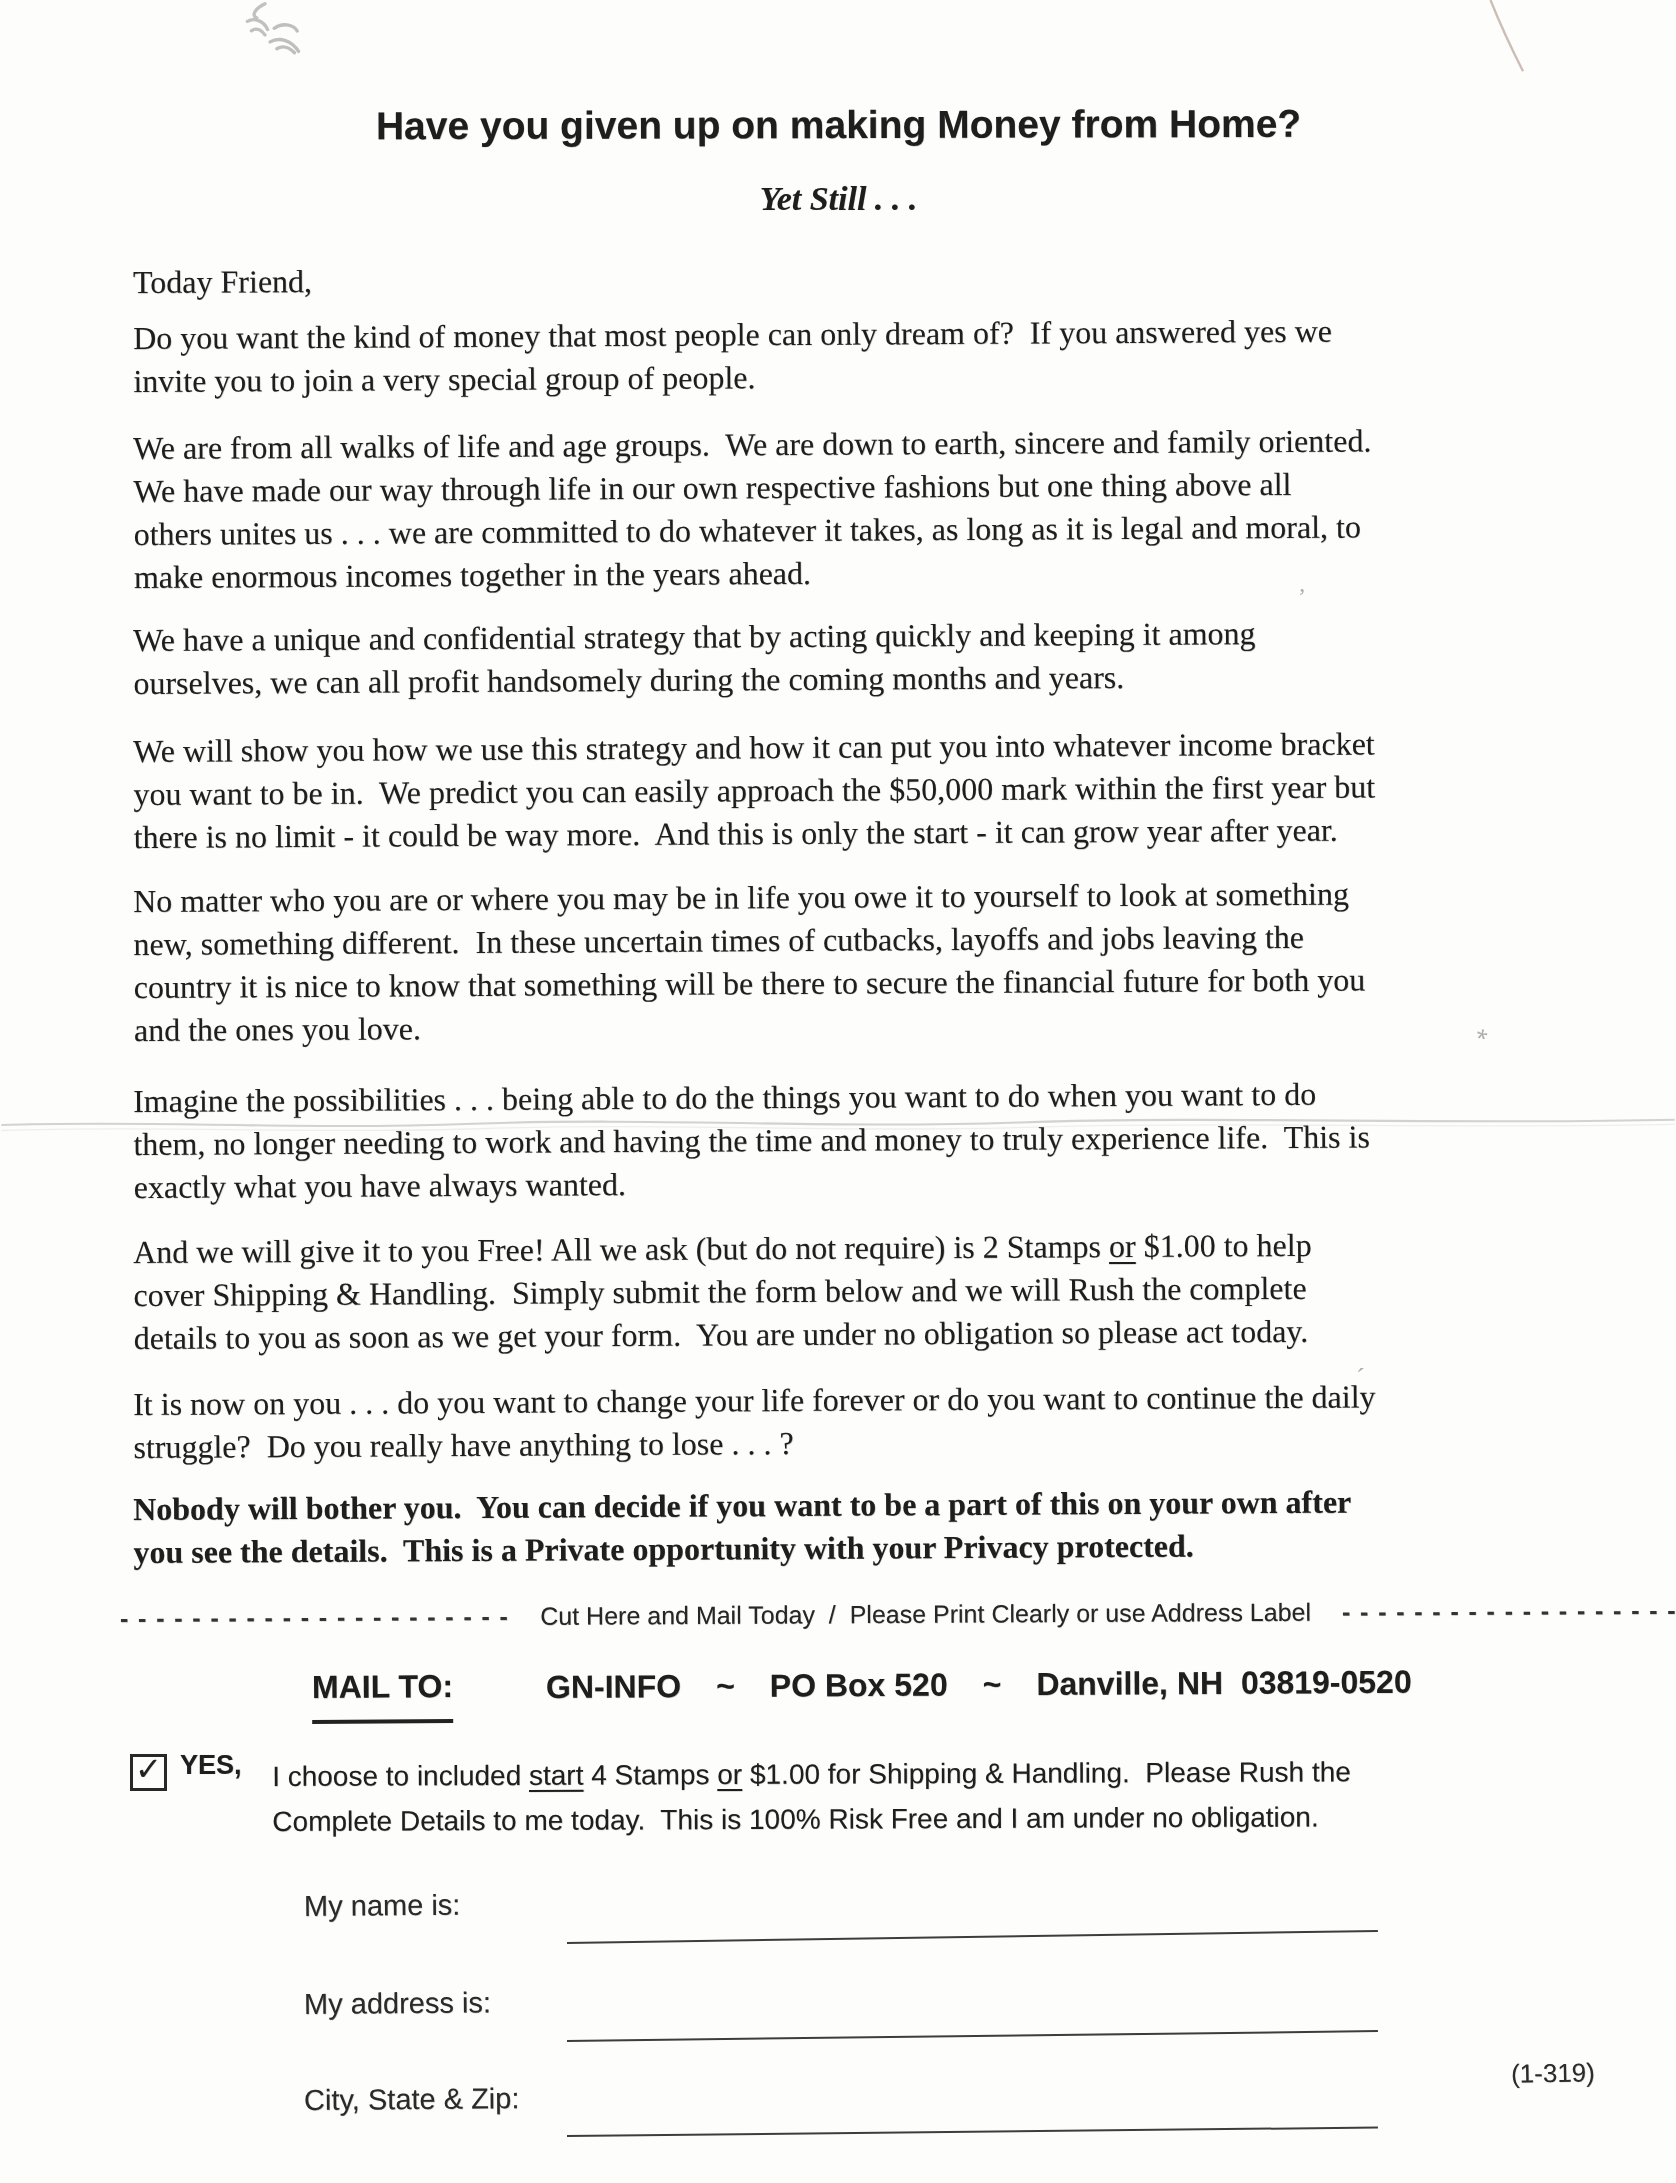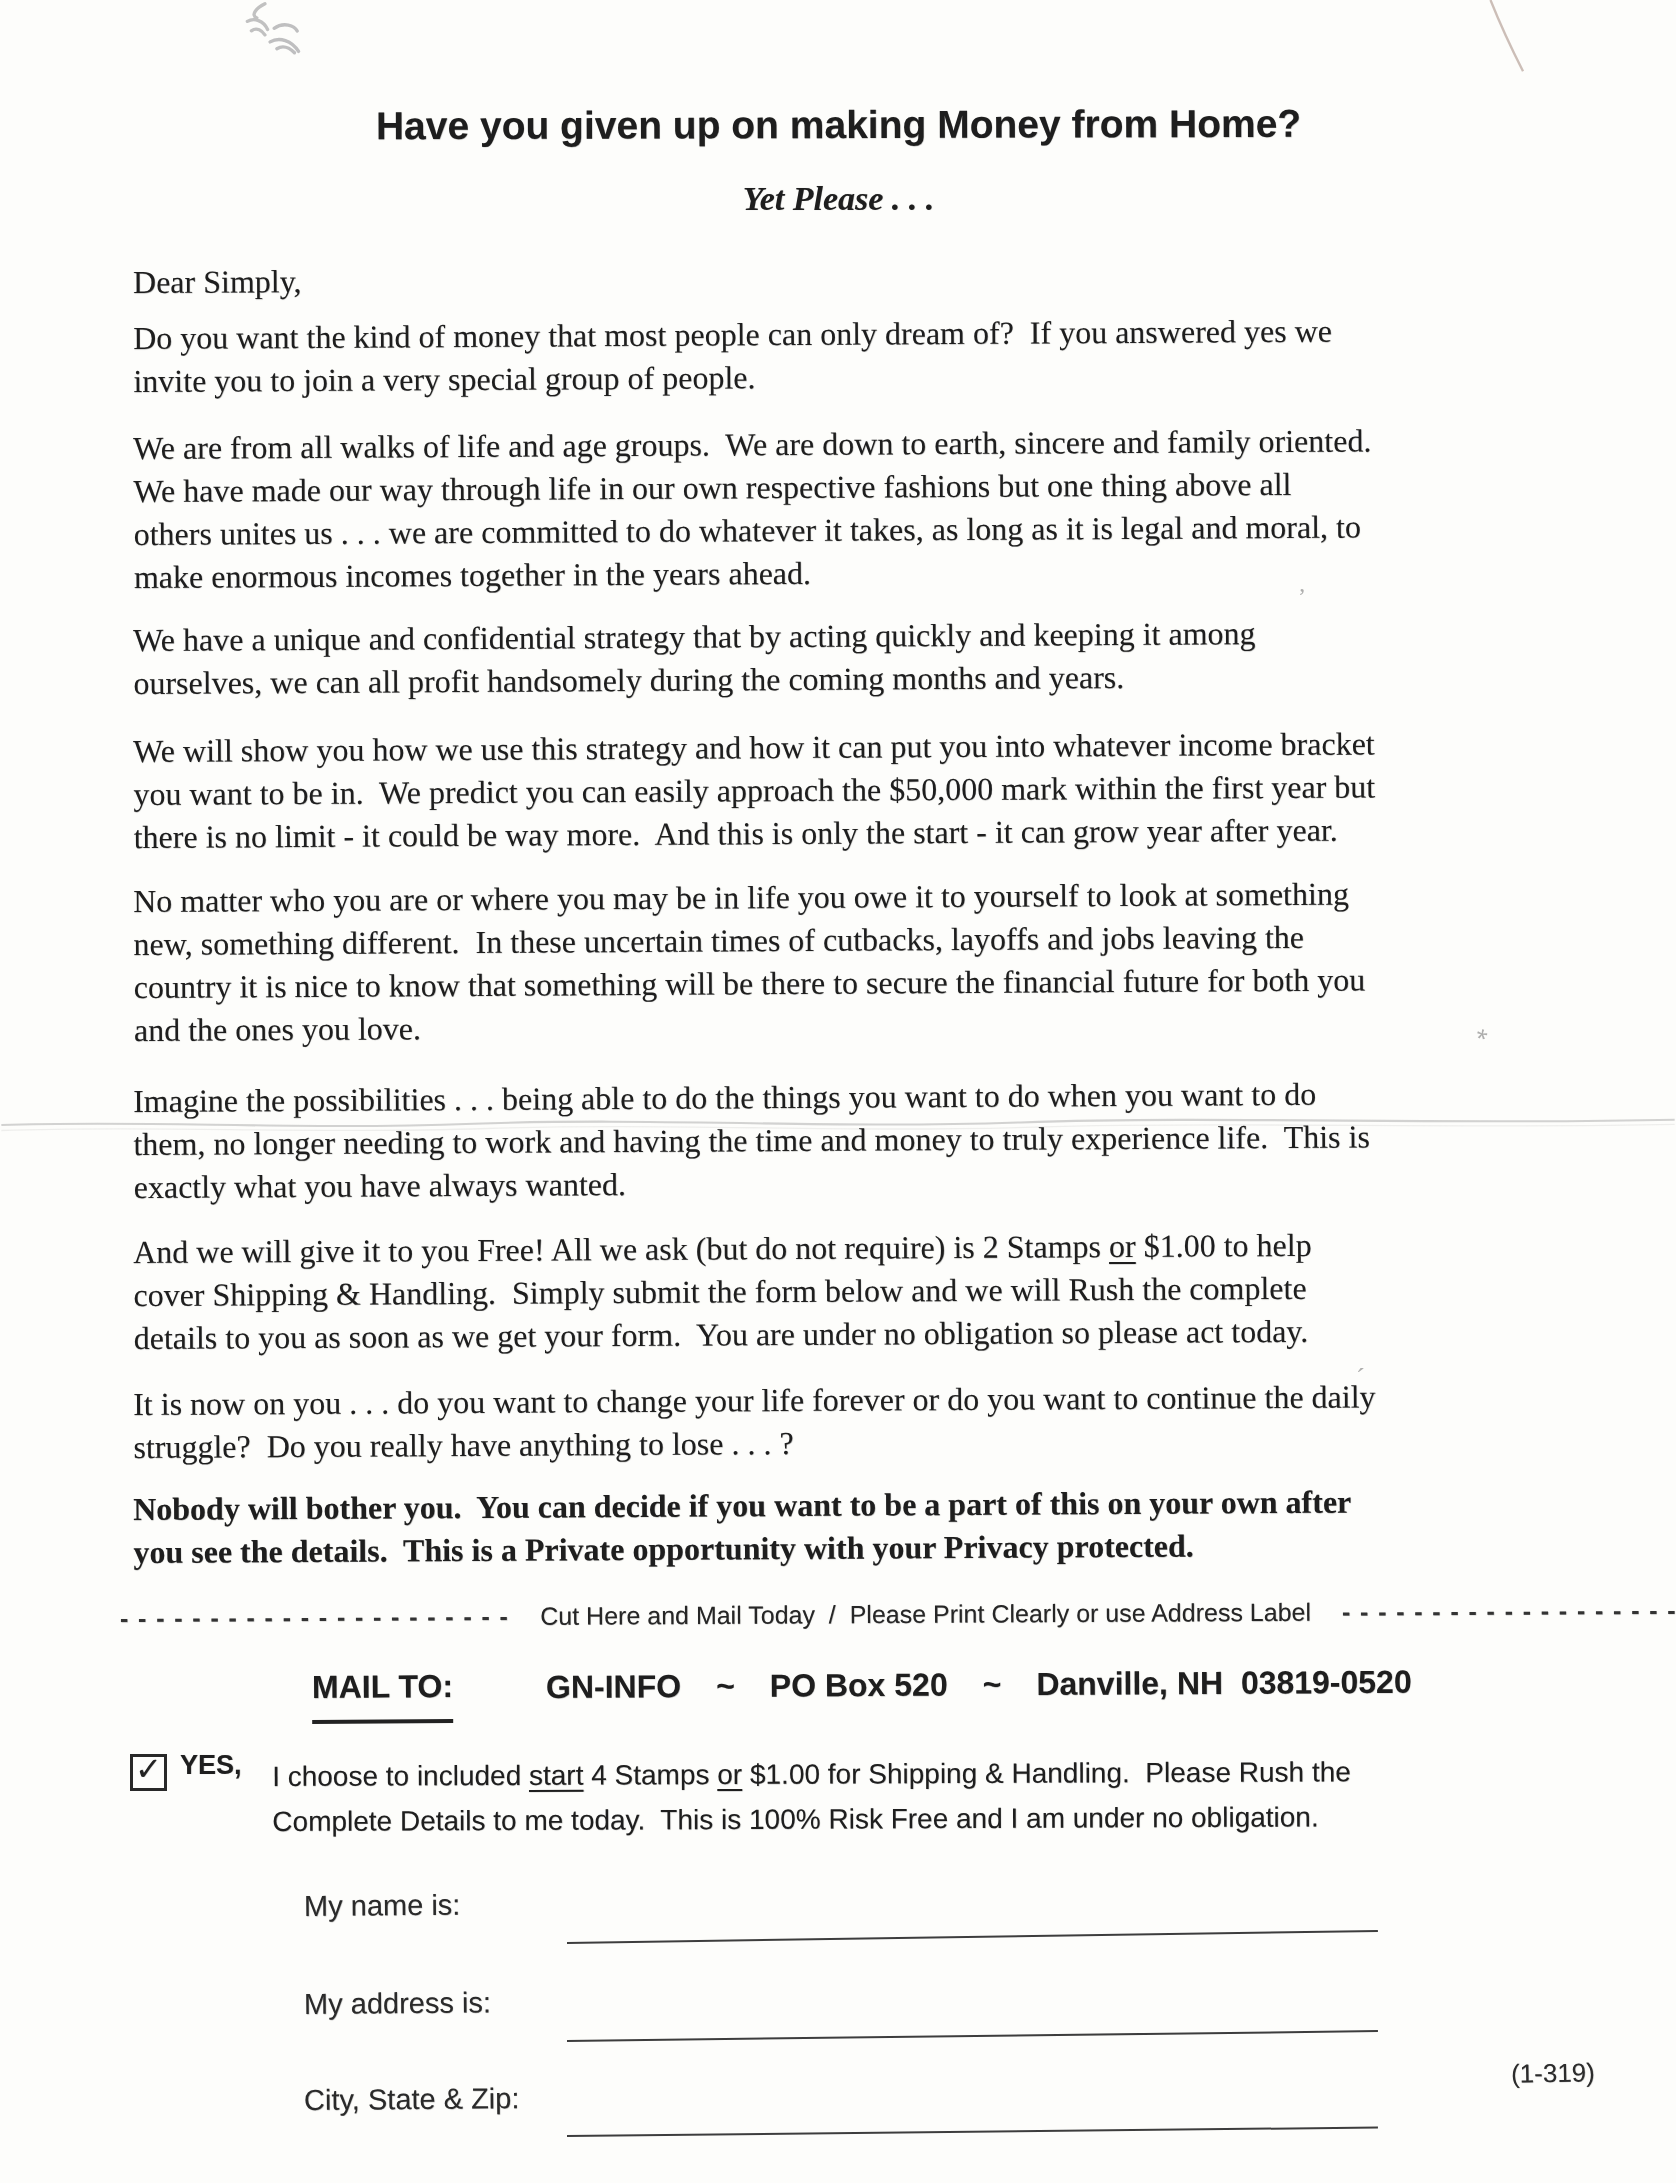--- a/index.html
+++ b/index.html
@@ -146,22 +146,22 @@
     <svg width="1676" height="54" viewBox="0 0 2479 80">
       <path d="M0,52 C220,44 430,60 700,50 C980,40 1210,58 1510,48 C1810,38 2120,52 2479,44" stroke="#979797" stroke-width="3" fill="none" opacity="0.42"></path>
       <path d="M0,60 C240,52 450,66 720,57 C1000,48 1230,64 1530,55 C1830,46 2140,58 2479,51" stroke="#b5b5b5" stroke-width="2" fill="none" opacity="0.2"></path>
     </svg>
   </div>
   <span class="speck" style="left:1298px; top:583px; font-size:24px;">’</span>
   <span class="speck" style="left:1478px; top:1012px; font-size:21.6px; transform:rotate(12deg);">⁎</span>
   <span class="speck" style="left:1356px; top:1363px; font-size:27px;">ˊ</span>
 
   <div class="title">Have you given up on making Money from Home?</div>
-  <div class="subtitle">Yet Please . . .</div>
-  <div class="salutation">Dear Simply,</div>
+  <div class="subtitle">Yet Still . . .</div>
+  <div class="salutation">Today Friend,</div>
 
   <div class="para" style="top:317px;">
     <div class="line">Do you want the kind of money that most people can only dream of?  If you answered yes we</div>
     <div class="line">invite you to join a very special group of people.</div>
   </div>
 
   <div class="para" style="top:427px;">
     <div class="line">We are from all walks of life and age groups.  We are down to earth, sincere and family oriented.</div>
     <div class="line">We have made our way through life in our own respective fashions but one thing above all</div>
     <div class="line">others unites us . . . we are committed to do whatever it takes, as long as it is legal and moral, to</div>

